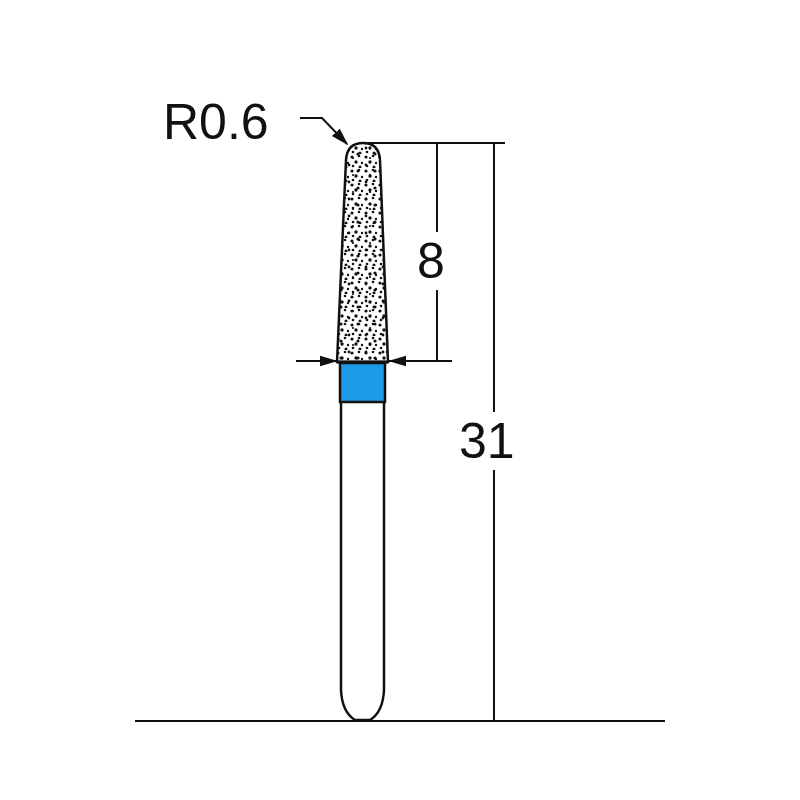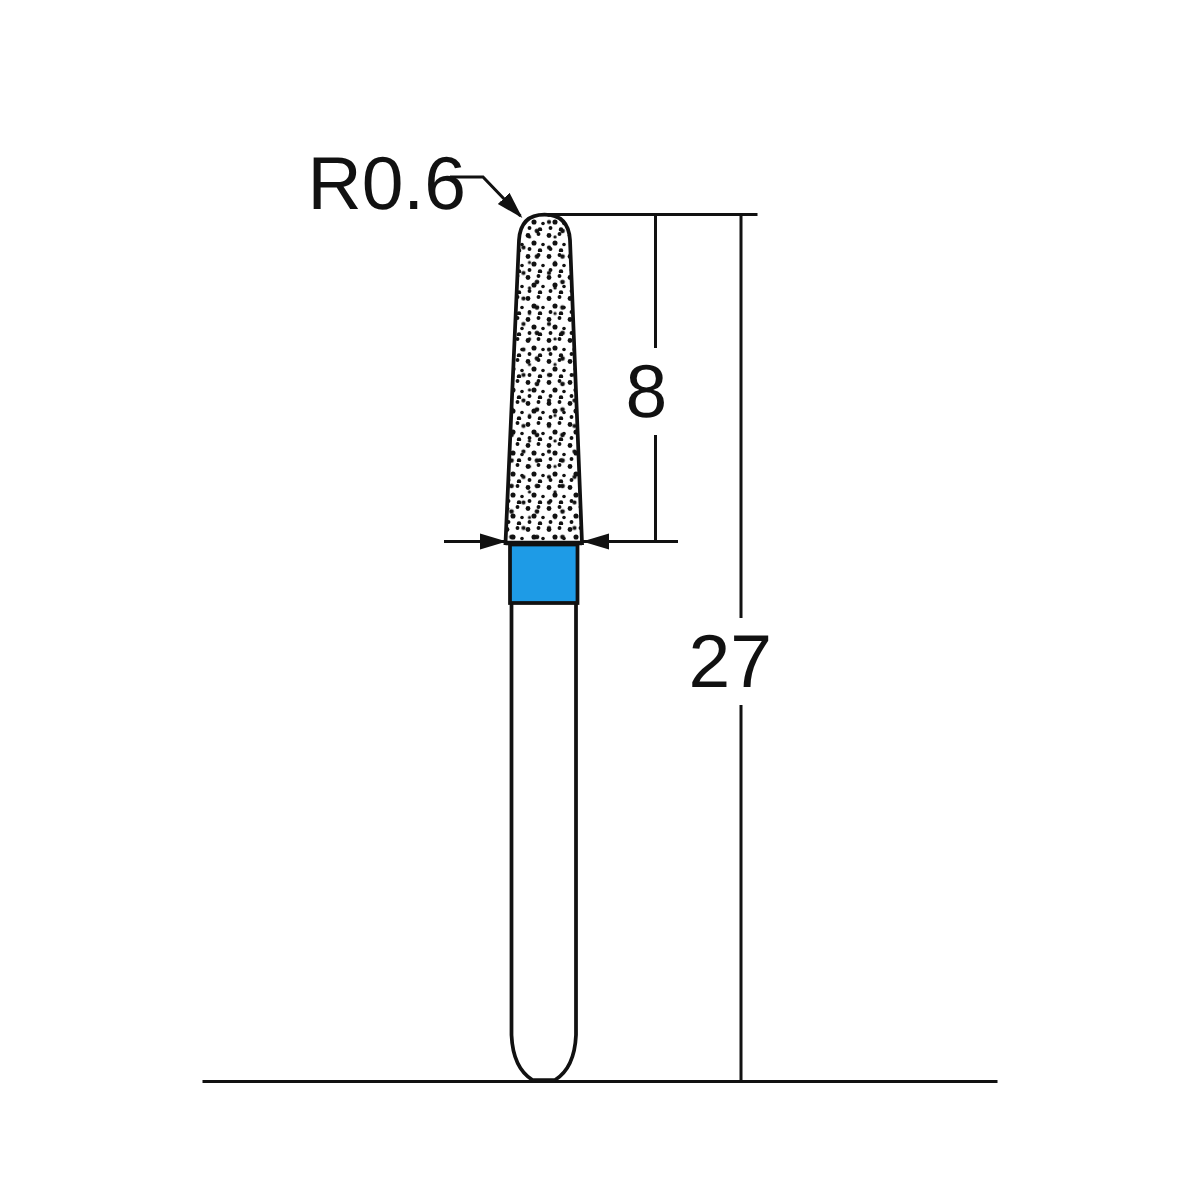--- a/index.html
+++ b/index.html
@@ -19,21 +19,21 @@
       left: 0;
       top: 0;
     }
     .label {
       position: absolute;
       font-family: "Liberation Sans", "DejaVu Sans", sans-serif;
       color: #111111;
       line-height: 1;
       white-space: nowrap;
     }
-    .label-radius { left: 163px; top: 97px; font-size: 50px; margin-left: 42px; }
+    .label-radius { left: 163px; top: 97px; font-size: 50px; }
     .label-diameter { left: 163px; top: 338px; font-size: 50px; }
     .label-head-length { left: 417px; top: 232px; font-size: 50px; background: #fff; padding: 4px 0; }
     .label-total-length { left: 459px; top: 412px; font-size: 50px; background: #fff; padding: 4px 0; }
   </style>
 </head>
 <body>
 
 <div class="canvas">
   <svg class="drawing" width="800" height="800" viewBox="0 0 800 800" xmlns="http://www.w3.org/2000/svg">
     <defs>
@@ -74,14 +74,14 @@
     <line x1="388" y1="361" x2="452" y2="361" stroke="#111" stroke-width="2"></line>
 
     <line x1="494" y1="143" x2="494" y2="721" stroke="#111" stroke-width="2"></line>
 
     <line x1="296" y1="361" x2="336" y2="361" stroke="#111" stroke-width="2" marker-end="url(#arrow)"></line>
     <line x1="432" y1="361" x2="390" y2="361" stroke="#111" stroke-width="2" marker-end="url(#arrow)"></line>
   </svg>
 
   <div class="label label-radius">R0.6</div>
   <div class="label label-head-length">8</div>
-  <div class="label label-total-length">27</div>
+  <div class="label label-total-length">31</div>
 </div>
 
 </body></html>

